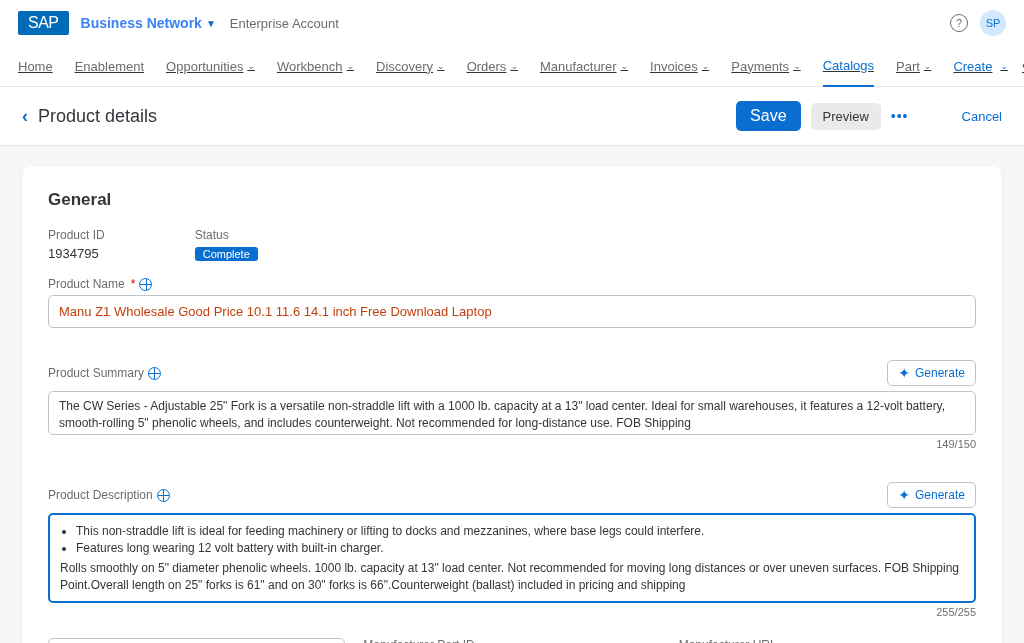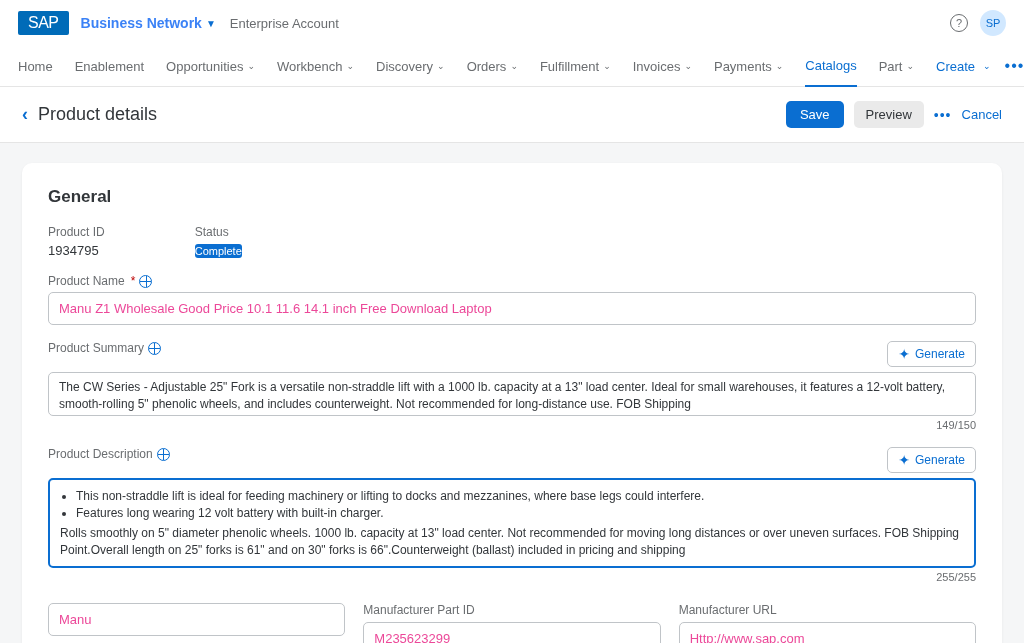--- a/index.html
+++ b/index.html
@@ -5,50 +5,50 @@
   * { box-sizing: border-box; margin: 0; padding: 0; font-family: -apple-system, BlinkMacSystemFont, "Segoe UI", Arial, sans-serif; }
   body { background: #fff; font-size: 13px; color: #333; width: 1024px; }
   .topbar { display:flex; align-items:center; padding:10px 18px; border-bottom:0; }
   .sap-logo { background:#006bb8; color:#fff; font-weight:normal; padding:3px 10px; font-size:16px; border-radius:2px; margin-right:12px; letter-spacing:-0.5px;}
   .bn-title { font-weight:600; color:#3b82f6; font-size:14px; margin-right:4px;}
   .bn-caret { color:#0a6ed1; font-size:10px;}
   .acct { color:#6a6d70; font-size:13px; margin-left:14px;}
   .topbar-right { margin-left:auto; display:flex; align-items:center; gap:12px;}
   .help-icon { width:18px;height:18px;border:1.5px solid #6a6d70;border-radius:50%;display:flex;align-items:center;justify-content:center;font-size:11px;color:#6a6d70;}
   .avatar { width:26px;height:26px;border-radius:50%;background:#d1e8ff;color:#0a6ed1;display:flex;align-items:center;justify-content:center;font-size:11px;font-weight:500;}
-  .nav { display:flex; align-items:center; padding:0 18px; border-bottom:1px solid #e5e5e5; gap:22px; position:relative;}
+  .nav { display:flex; align-items:center; padding:0 18px; border-bottom:1px solid #e5e5e5; gap:22px; position:relative;text-decoration:underline;}
   .nav-item { padding:12px 0; color:#6a6d70; font-size:13px; display:flex;align-items:center;gap:4px; cursor:pointer;}
   .nav-item.active { color:#0a6ed1; border-bottom:2px solid #0a6ed1; margin-bottom:-1px; font-weight:500;}
   .nav-right { margin-left:auto; display:flex; align-items:center; gap:14px;}
   .create-link { color:#0a6ed1; font-size:13px; display:flex;align-items:center;gap:8px;}
   .dots { color:#0a6ed1; font-size:16px; letter-spacing:1px;}
   .caret { font-size:9px; color:#6a6d70;}
   .titlebar { display:flex; align-items:center; padding:14px 22px; border-bottom:1px solid #e5e5e5; background:#fff;}
   .back-arrow { color:#0a6ed1; font-size:18px; margin-right:10px; font-weight:bold;}
   .page-title { font-size:18px; color:#32363a; font-weight:500;}
   .titlebar-actions { margin-left:auto; display:flex; align-items:center; gap:10px;}
-  .btn-primary { background:#0a6ed1;color:#fff;border:none;padding:6px 14px;border-radius:5px;font-size:13px;font-weight:500;cursor:pointer;}
+  .btn-primary { background:#0a6ed1;color:#fff;border:none;padding:6px 14px;border-radius:5px;font-size:16px;font-weight:500;cursor:pointer;}
   .btn-secondary { background:#eaeaea;color:#32363a;border:none;padding:6px 12px;border-radius:5px;font-size:13px;cursor:pointer;}
-  .btn-link { color:#0a6ed1;background:none;border:none;font-size:13px;cursor:pointer;}
+  .btn-link { color:#0a6ed1;background:none;border:none;font-size:13px;cursor:pointer;margin-left:43px;}
   .content-area { background:#f5f6f7; padding:20px 22px; display:flex; gap:20px; align-items:flex-start; min-height:530px;}
   .main-panel { background:#fff; border-radius:10px; box-shadow:0 1px 3px rgba(0,0,0,0.06); padding:24px 26px; flex:1;}
   .side-panel { background:#fff; border-radius:10px; box-shadow:0 1px 3px rgba(0,0,0,0.06); padding:18px 18px; width:225px;}
   .section-heading { font-size:17px; color:#32363a; font-weight:600; margin-bottom:18px;}
   .field-row { display:flex; gap:90px; margin-bottom:16px;}
   .field-label { color:#6a6d70; font-size:12px; margin-bottom:4px; display:flex; align-items:center; gap:4px;}
   .field-value { color:#32363a; font-size:13px; }
-  .badge-complete { background:#0a6ed1; color:#fff; font-size:11px; padding:1px 0; border-radius:3px; display:inline-block;text-align:center;}
+  .badge-complete { background:#0a6ed1; color:#fff; font-size:11px; padding:1px 8px; border-radius:3px; display:inline-block;text-align:center;}
   .globe-icon { width:13px;height:13px;border:1.3px solid #0a6ed1;border-radius:50%;position:relative;display:inline-block;}
   .globe-icon::before{content:"";position:absolute;top:0;bottom:0;left:48%;width:1px;background:#0a6ed1;}
   .globe-icon::after{content:"";position:absolute;left:0;right:0;top:48%;height:1px;background:#0a6ed1;}
   .required { color:#b00; margin-left:2px;}
-  .text-input { width:100%; padding:8px 10px; border:1px solid #c0c4c8; border-radius:5px; font-size:13px; color:#ec4899;}
+  .text-input { width:100%; padding:8px 10px; border:1px solid #c0c4c8; border-radius:5px; font-size:13px; color:#c2410c;}
   .textarea-container { border:1px solid #c0c4c8; border-radius:5px; padding:6px 10px; font-size:12px; color:#32363a; line-height:1.45; overflow:hidden;}
   .textarea-container.focused { border:2px solid #0a6ed1;}
-  .section-hdr { display:flex; align-items:flex-start; margin-top:16px; margin-bottom:5px;}
+  .section-hdr { display:flex; align-items:center; margin-top:32px; margin-bottom:5px;}
   .generate-btn { margin-left:auto; border:1px solid #c0c4c8; background:#fff; color:#0a6ed1; padding:4px 10px; border-radius:5px; font-size:12px; display:flex; align-items:center; gap:5px;cursor:pointer;}
   .spark { color:#0a6ed1; font-size:14px;}
   .char-count { text-align:right; color:#6a6d70; font-size:11px; margin-top:3px;}
   .grid3 { display:grid; grid-template-columns:1fr 1fr 1fr; gap:14px 18px; margin-top:20px;}
   .grid3 .field-label { margin-bottom:5px;}
   .select-wrap, .date-wrap { position:relative;}
   .history-header { font-size:15px; font-weight:600; color:#32363a; margin-bottom:14px;}
   .history-item { display:flex; gap:8px; align-items:flex-start; border:1px solid #eee; border-radius:8px; padding:8px;}
   .hist-icon { color:#6a6d70; font-size:14px; margin-top:1px;}
   .hist-user { color:#0a6ed1; font-size:12px;}
@@ -85,21 +85,21 @@
     </div>
   <div class="nav-item">
       <span>Discovery</span>
       <span class="caret">⌄</span>
     </div>
   <div class="nav-item">
       <span>Orders</span>
       <span class="caret">⌄</span>
     </div>
   <div class="nav-item">
-      <span>Fulfillment</span>
+      <span>Manufacturer</span>
       <span class="caret">⌄</span>
     </div>
   <div class="nav-item">
       <span>Invoices</span>
       <span class="caret">⌄</span>
     </div>
   <div class="nav-item">
       <span>Payments</span>
       <span class="caret">⌄</span>
     </div>

